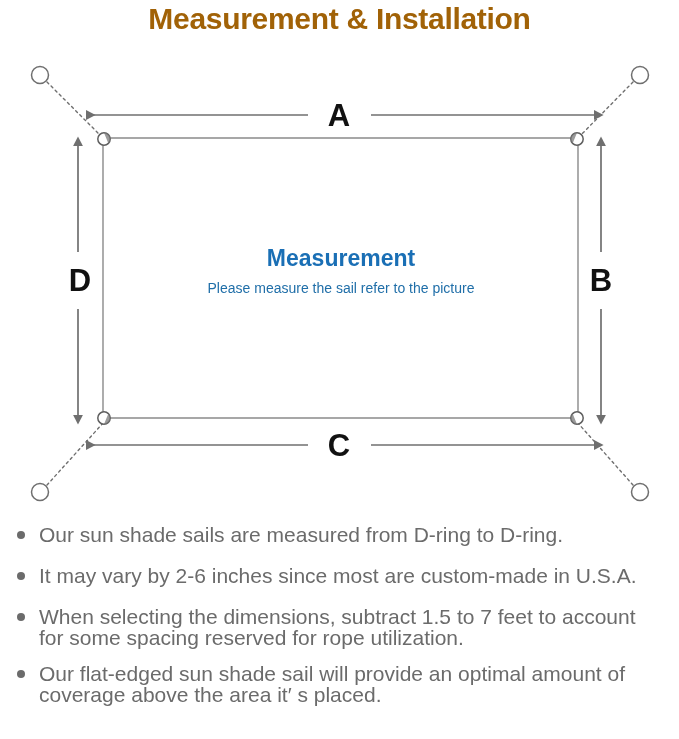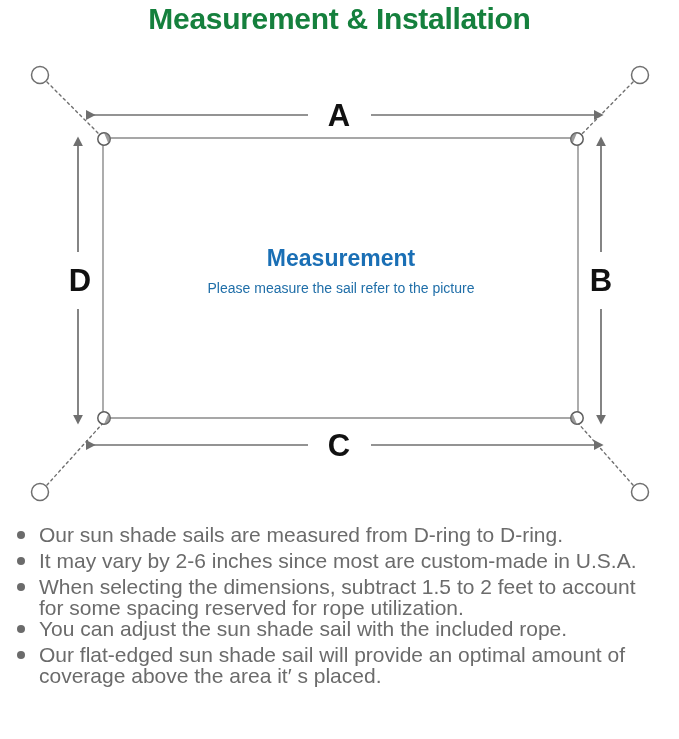--- a/index.html
+++ b/index.html
@@ -22,21 +22,21 @@
     position: absolute;
     left: 0;
     top: 1px;
     width: 679px;
     text-align: center;
     font-family: "Liberation Sans", sans-serif;
     font-weight: bold;
     font-size: 30px;
     line-height: 36px;
     letter-spacing: -0.3px;
-    color: #15803d;
+    color: #a16207;
     white-space: nowrap;
   }
 
   
   .diagram-wrap {
     position: absolute;
     left: 0;
     top: 44px;
     width: 679px;
     height: 476px;
@@ -85,21 +85,21 @@
     position: relative;
     display: block;
     padding-left: 30px;
     margin: 0 14px 0 9px;
     min-height: 26px;
     color: #6b6b6b;
     font-family: "Liberation Sans", sans-serif;
     font-size: 21px;
     line-height: 21px;
   }
-  .note-item + .note-item { }
+  .note-item + .note-item { margin-top: 15px; }
   .note-bullet {
     position: absolute;
     left: 8px;
     top: 7px;
     width: 8px;
     height: 8px;
     border-radius: 50%;
     background: #6b6b6b;
   }
   .note-text { display: block; }
@@ -184,23 +184,19 @@
   <li class="note-item">
     <span class="note-bullet"></span>
     <span class="note-text">Our sun shade sails are measured from D-ring to D-ring.</span>
   </li>
   <li class="note-item">
     <span class="note-bullet"></span>
     <span class="note-text">It may vary by 2-6 inches since most are custom-made in U.S.A.</span>
   </li>
   <li class="note-item">
     <span class="note-bullet"></span>
-    <span class="note-text">When selecting the dimensions, subtract 1.5 to 2 feet to account for some spacing reserved for rope utilization.</span>
-  </li>
-  <li class="note-item">
-    <span class="note-bullet"></span>
-    <span class="note-text">You can adjust the sun shade sail with the included rope.</span>
+    <span class="note-text">When selecting the dimensions, subtract 1.5 to 7 feet to account for some spacing reserved for rope utilization.</span>
   </li>
   <li class="note-item">
     <span class="note-bullet"></span>
     <span class="note-text">Our flat-edged sun shade sail will provide an optimal amount of coverage above the area it′ s placed.</span>
   </li>
 </ul>
 
 </body></html>

